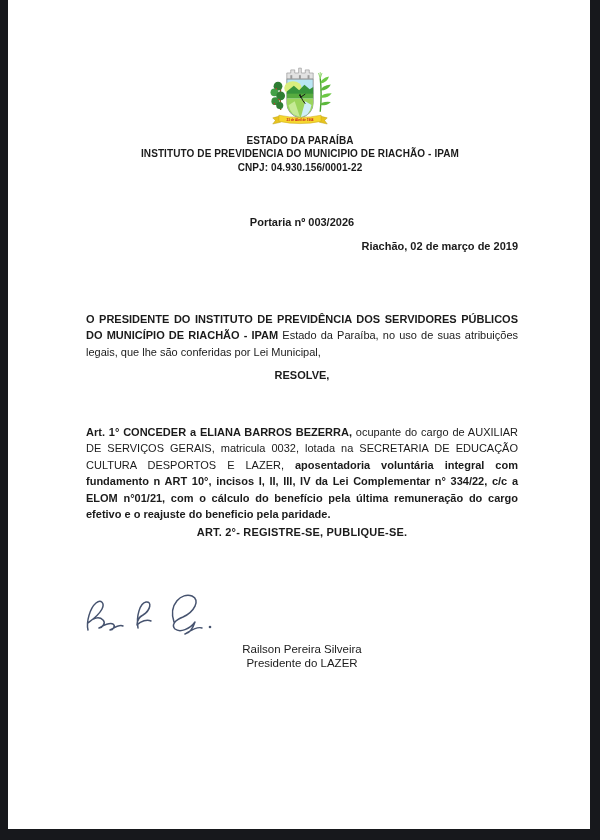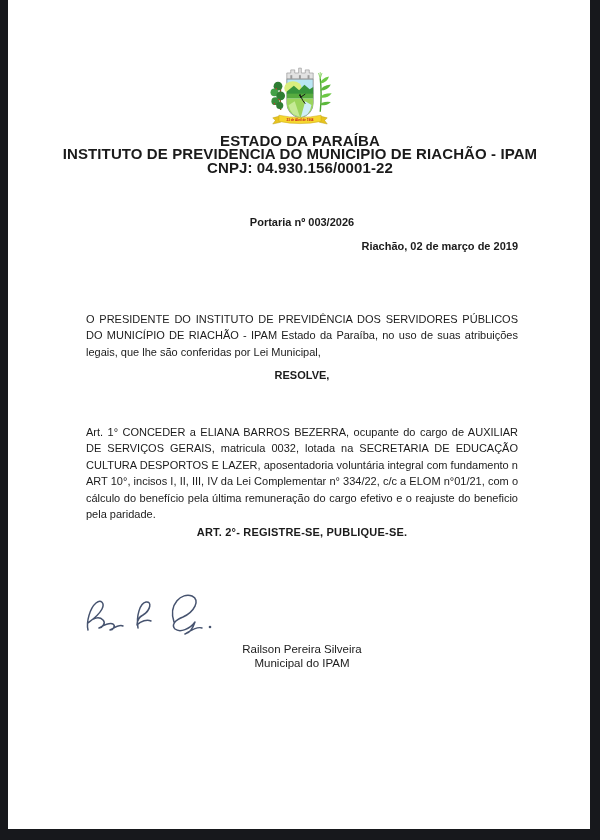--- a/index.html
+++ b/index.html
@@ -17,35 +17,35 @@
   .edge { position: absolute; background: #17181c; }
   .edge-left   { left: 0; top: 0; width: 8px;  height: 840px; }
   .edge-right  { right: 0; top: 0; width: 10px; height: 840px; }
   .edge-bottom { left: 0; bottom: 0; width: 600px; height: 11px; }
 
   .abs { position: absolute; }
 
   .crest-wrap { left: 256px; top: 64px; width: 88px; height: 70px; }
 
   .org-block { left: 0; top: 134px; width: 600px; text-align: center;
-               font-size: 15px; font-weight: bold; line-height: 13.4px;
+               font-size: 10px; font-weight: bold; line-height: 13.4px;
                letter-spacing: 0.1px; }
 
   .content { left: 86px; width: 432px; text-align: center; }
 
   .doc-ref   { top: 216px; font-size: 11px; font-weight: bold; }
   .dateline  { top: 240px; font-size: 11px; font-weight: bold; text-align: right; }
 
   .para { font-size: 11px; line-height: 16.4px; text-align: justify; }
   .preamble  { top: 311px; }
   .resolve   { top: 369px; font-size: 11px; font-weight: bold; }
   .article1  { top: 424px; }
   .article2  { top: 526px; font-size: 11px; font-weight: bold; letter-spacing: 0.2px; }
 
-  .b { font-weight: normal; }
+  .b { font-weight: bold; }
 
   .sig-wrap { left: 82px; top: 590px; width: 160px; height: 52px; }
   .signer-name  { top: 642px; font-size: 11.5px; line-height: 14px; }
   .signer-title { top: 656px; font-size: 11.5px; line-height: 14px; }
 </style>
 </head>
 <body>
 
 <div class="sheet">
 
@@ -128,18 +128,18 @@
       <g fill="none" stroke="#46536f" stroke-width="1.5" stroke-linecap="round" stroke-linejoin="round">
         <path d="M6,40 C4,32 8,18 14,13 C19,9 23,13 20,19 C17,25 10,30 6,33 C11,28 17,26 21,30 C24,33 21,37 17,38 C21,36 27,32 31,34 C34,36 31,40 28,40 C32,38 37,34 41,36"></path>
         <path d="M56,38 C54,26 58,13 64,12 C70,11 69,20 61,25 C57,27 55,30 55,35 C59,31 65,29 69,31"></path>
         <path d="M92,32 C86,14 100,2 110,6 C119,10 112,22 101,27 C93,30 89,35 93,39 C98,43 108,39 113,32 C111,38 108,43 103,44 C108,41 115,36 120,38"></path>
         <circle cx="128" cy="37" r="1.3" fill="#46536f" stroke="none"></circle>
       </g>
     </svg>
   </div>
 
   <div class="abs content signer-name">Railson Pereira Silveira</div>
-  <div class="abs content signer-title">Municipal do IPAM</div>
+  <div class="abs content signer-title">Presidente do LAZER</div>
 
   <div class="edge edge-left"></div>
   <div class="edge edge-right"></div>
   <div class="edge edge-bottom"></div>
 </div>
 
 </body></html>

